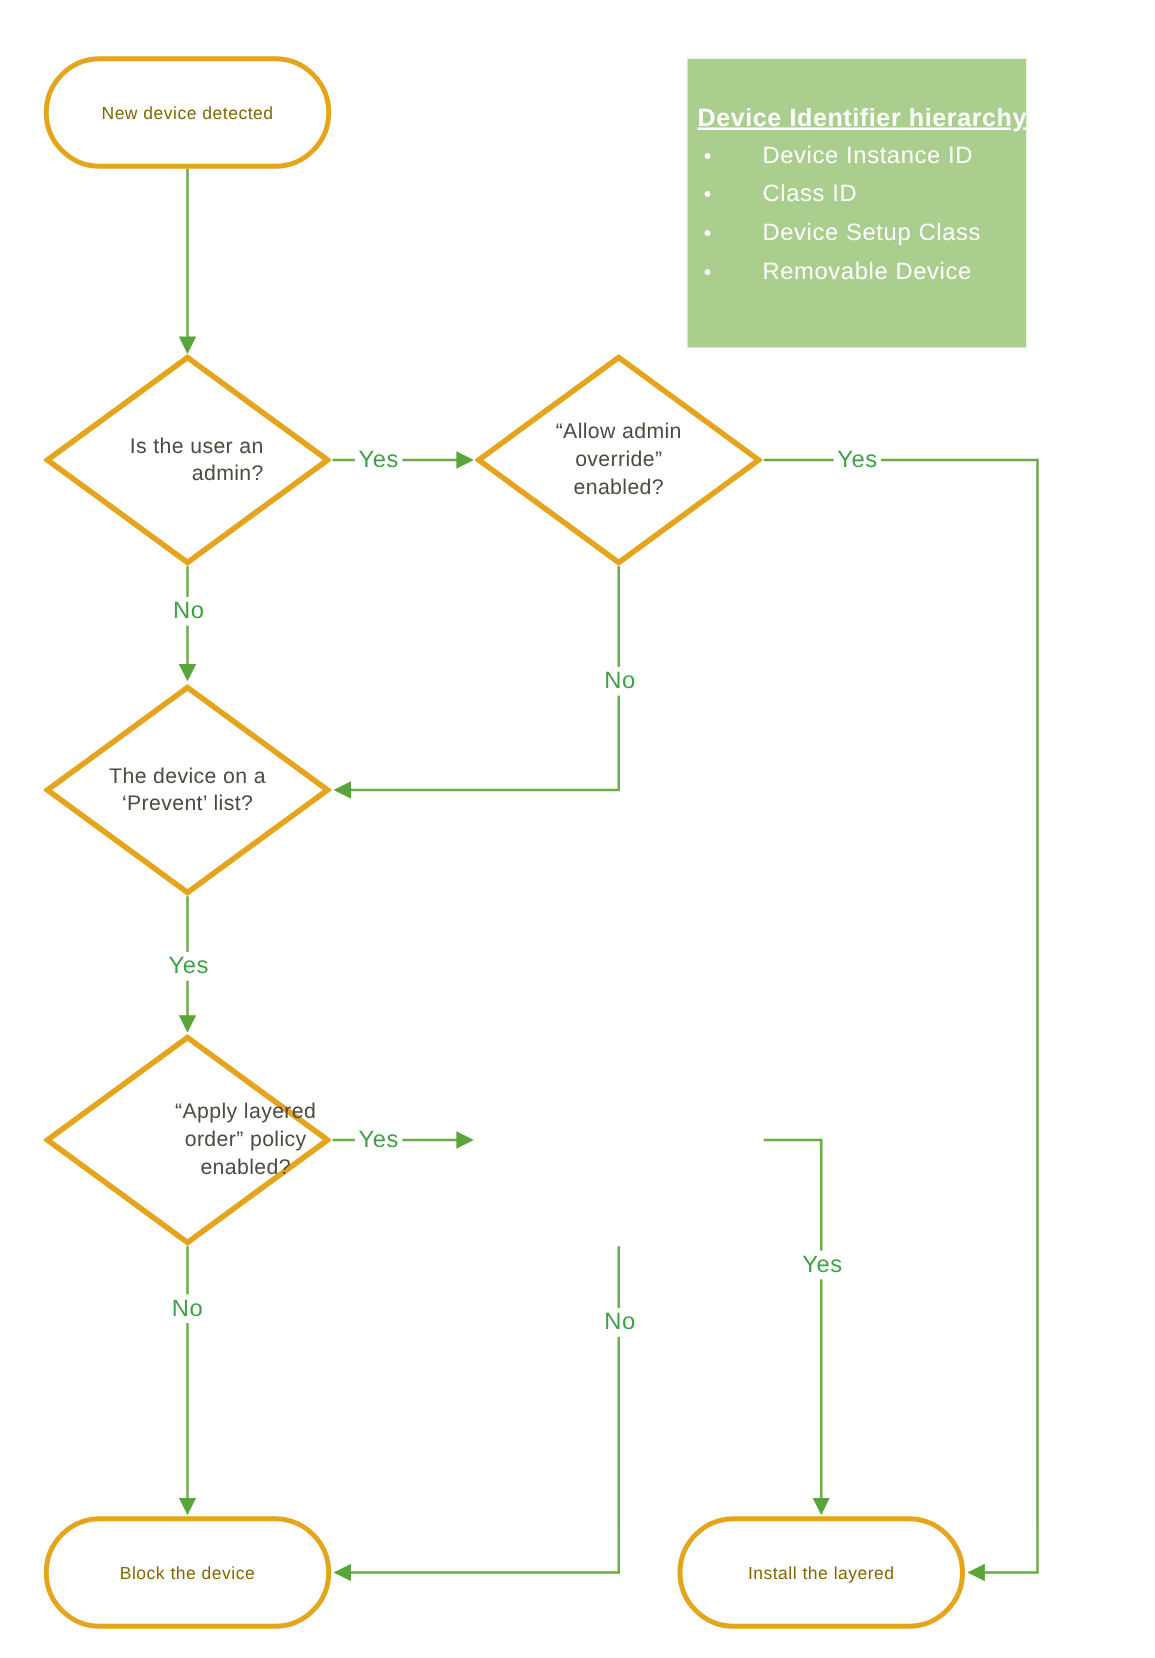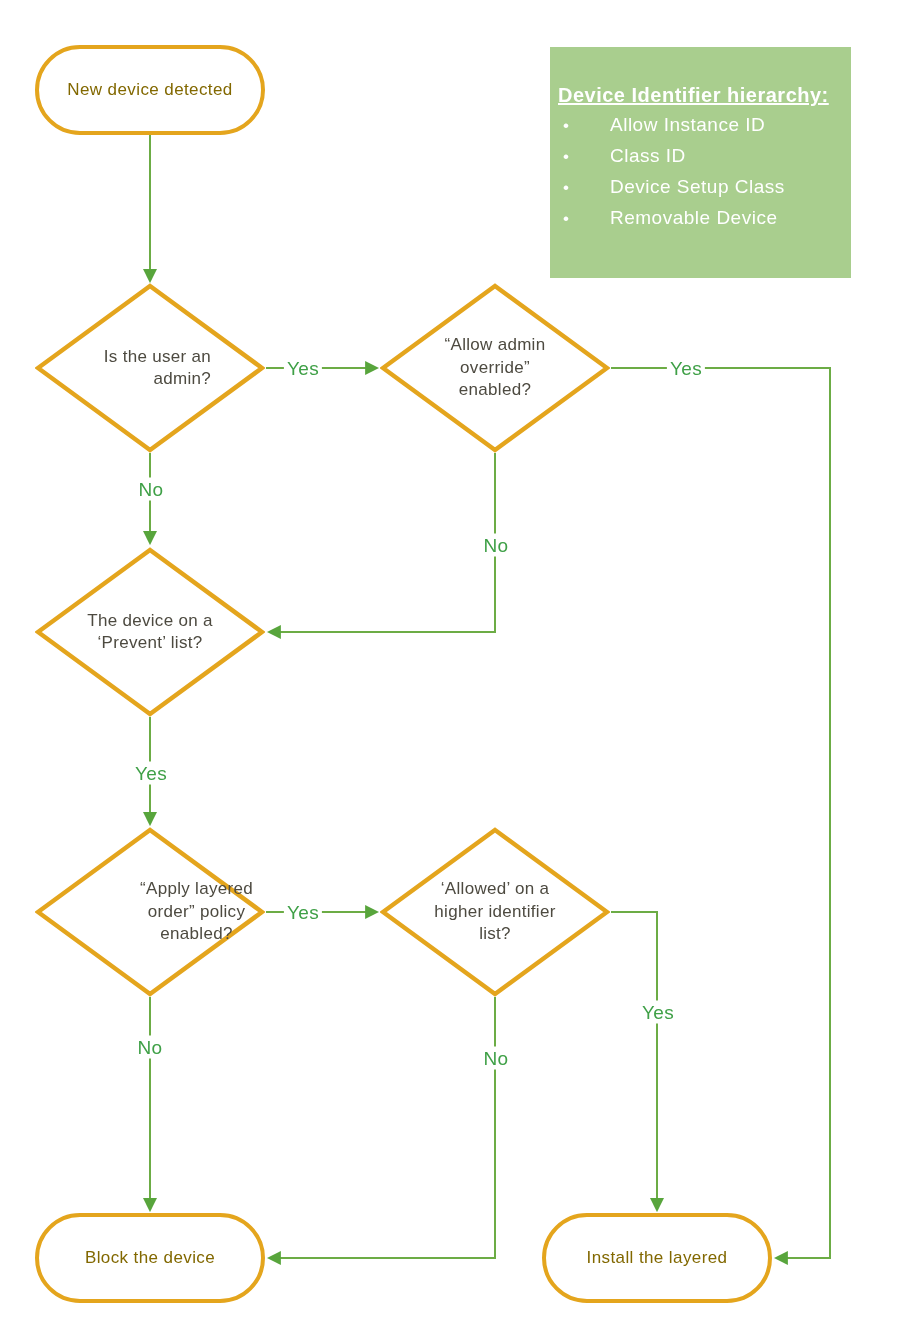--- a/index.html
+++ b/index.html
@@ -28,21 +28,21 @@
     position:absolute;
     display:flex;align-items:center;justify-content:center;
     text-align:center;
   }
   .terminal{
     width:230px;height:90px;
     border:4px solid var(--shape-border);
     border-radius:45px;
     background:#fff;
     color:var(--terminal-text);
-    font-size:17px;letter-spacing:0.4px;
+    font-size:14px;letter-spacing:0.4px;
   }
   .decision{
     width:230px;height:170px;
     color:var(--decision-text);
     font-size:17px;letter-spacing:0.3px;
     line-height:1.32;
   }
   .decision svg{position:absolute;left:0;top:0;width:100%;height:100%;}
   .decision .node-label{position:relative;z-index:2;}
   .node-label{display:block;}
@@ -57,21 +57,21 @@
     color:var(--edge-label);
     font-size:19px;letter-spacing:0.4px;
     line-height:1;
     padding:2px 3px;
     z-index:3;
     white-space:nowrap;
     text-align:center;
   }
   .legend{
     position:absolute;
-    left:550px;top:47px;width:301px;height:231px;
+    left:550px;top:47px;width:271px;height:231px;
     background:var(--legend-bg);
     color:var(--legend-text);
     padding:37px 8px 0 8px;
   }
   .legend-title{
     font-size:20px;font-weight:bold;
     text-decoration:underline;
     letter-spacing:0.5px;
     margin-bottom:7px;
     white-space:nowrap;
@@ -107,21 +107,21 @@
     <polyline points="266,912 377,912" stroke="#6CAC45" stroke-width="2" marker-end="url(#arrow)"></polyline>
     <polyline points="150,997 150,1210" stroke="#6CAC45" stroke-width="2" marker-end="url(#arrow)"></polyline>
     <polyline points="495,997 495,1258 269,1258" stroke="#6CAC45" stroke-width="2" marker-end="url(#arrow)"></polyline>
     <polyline points="611,912 657,912 657,1210" stroke="#6CAC45" stroke-width="2" marker-end="url(#arrow)"></polyline>
   </svg>
 
   <div class="legend">
     <div class="legend-title">Device Identifier hierarchy:</div>
     <div class="legend-item">
       <span class="legend-bullet">•</span>
-      <span>Allow Instance ID</span>
+      <span>Device Instance ID</span>
     </div>
     <div class="legend-item">
       <span class="legend-bullet">•</span>
       <span>Class ID</span>
     </div>
     <div class="legend-item">
       <span class="legend-bullet">•</span>
       <span>Device Setup Class</span>
     </div>
     <div class="legend-item">
@@ -155,26 +155,20 @@
     <span class="node-label w150">The device on a ‘Prevent’ list?</span>
   </div>
 
   <div class="node decision" style="left:35px;top:827px;justify-content:flex-end;">
     <svg viewBox="0 0 230 170">
       <polygon points="115,3 227,85 115,167 3,85" fill="#ffffff" stroke="#E4A51D" stroke-width="4.5"></polygon>
     </svg>
     <span class="node-label w135">“Apply layered order” policy enabled?</span>
   </div>
 
-  <div class="node decision" style="left:380px;top:827px;">
-    <svg viewBox="0 0 230 170">
-      <polygon points="115,3 227,85 115,167 3,85" fill="#ffffff" stroke="#E4A51D" stroke-width="4.5"></polygon>
-    </svg>
-    <span class="node-label w150">‘Allowed’ on a higher identifier list?</span>
-  </div>
 
   <div class="node terminal" style="left:35px;top:1213px;">
     <span class="node-label">Block the device</span>
   </div>
 
   <div class="node terminal" style="left:542px;top:1213px;">
     <span class="node-label">Install the layered</span>
   </div>
 
   <span class="edge-label" style="left:303px;top:368px;">Yes</span>

